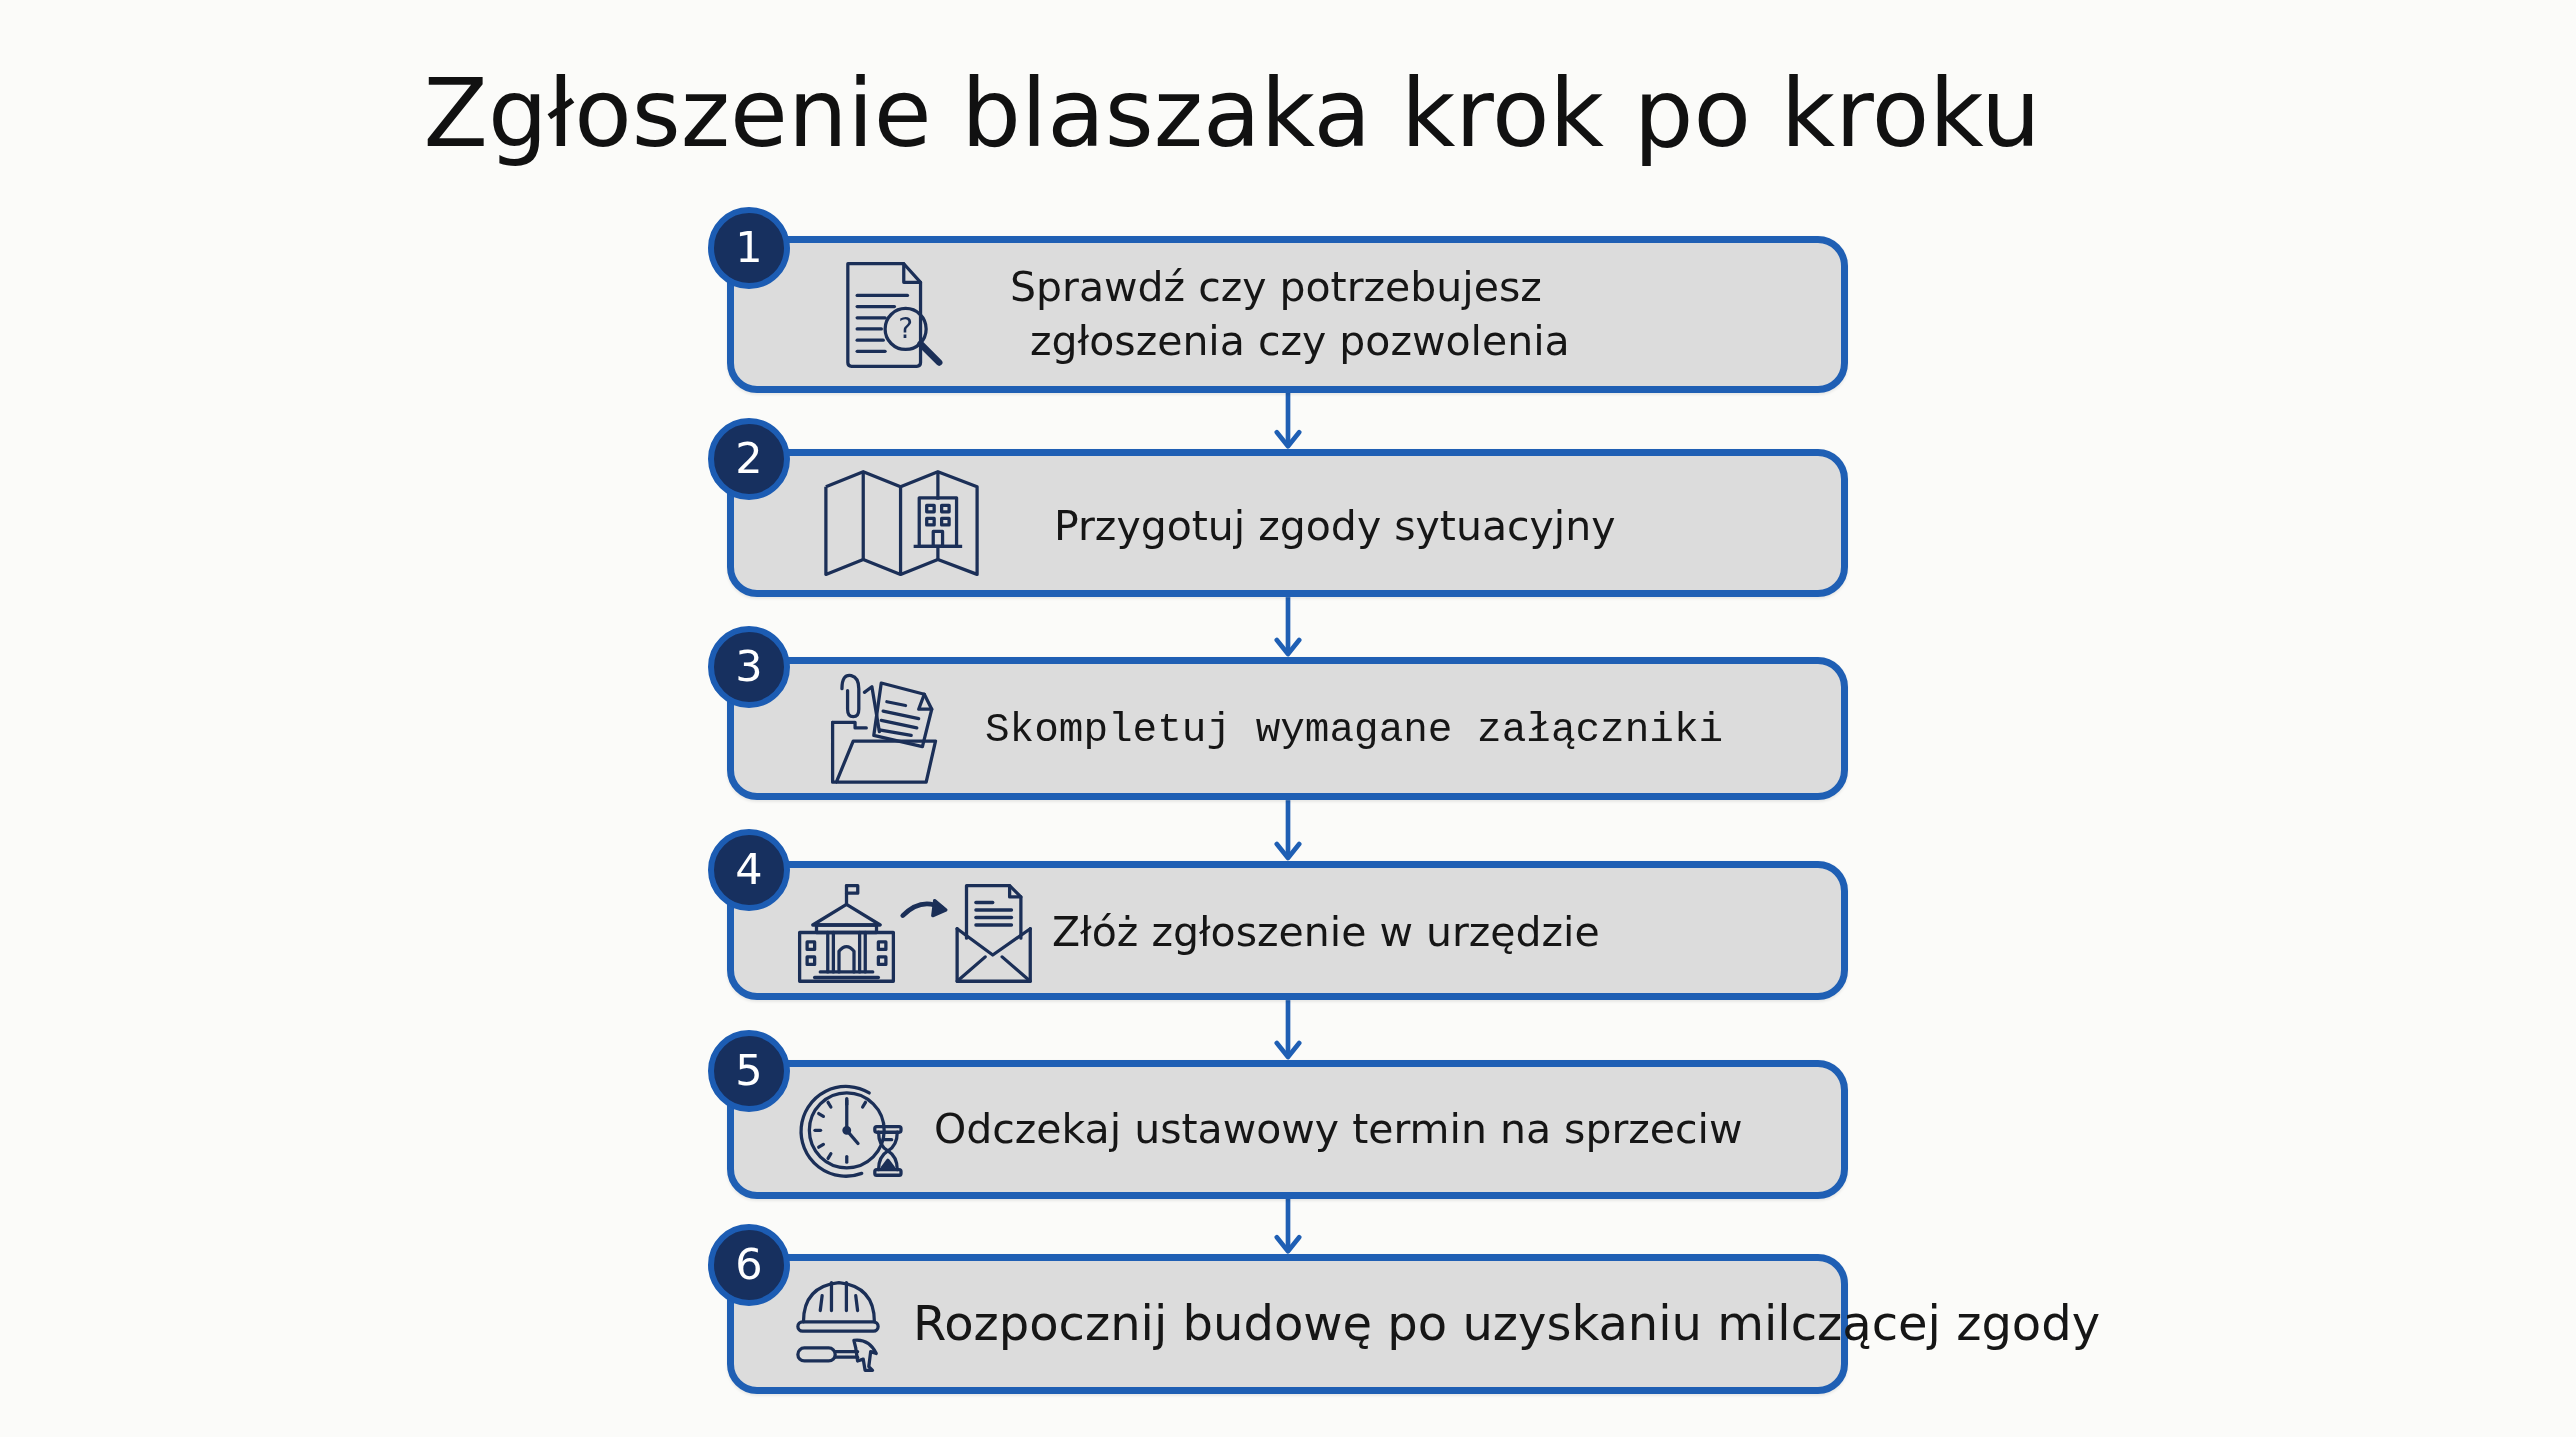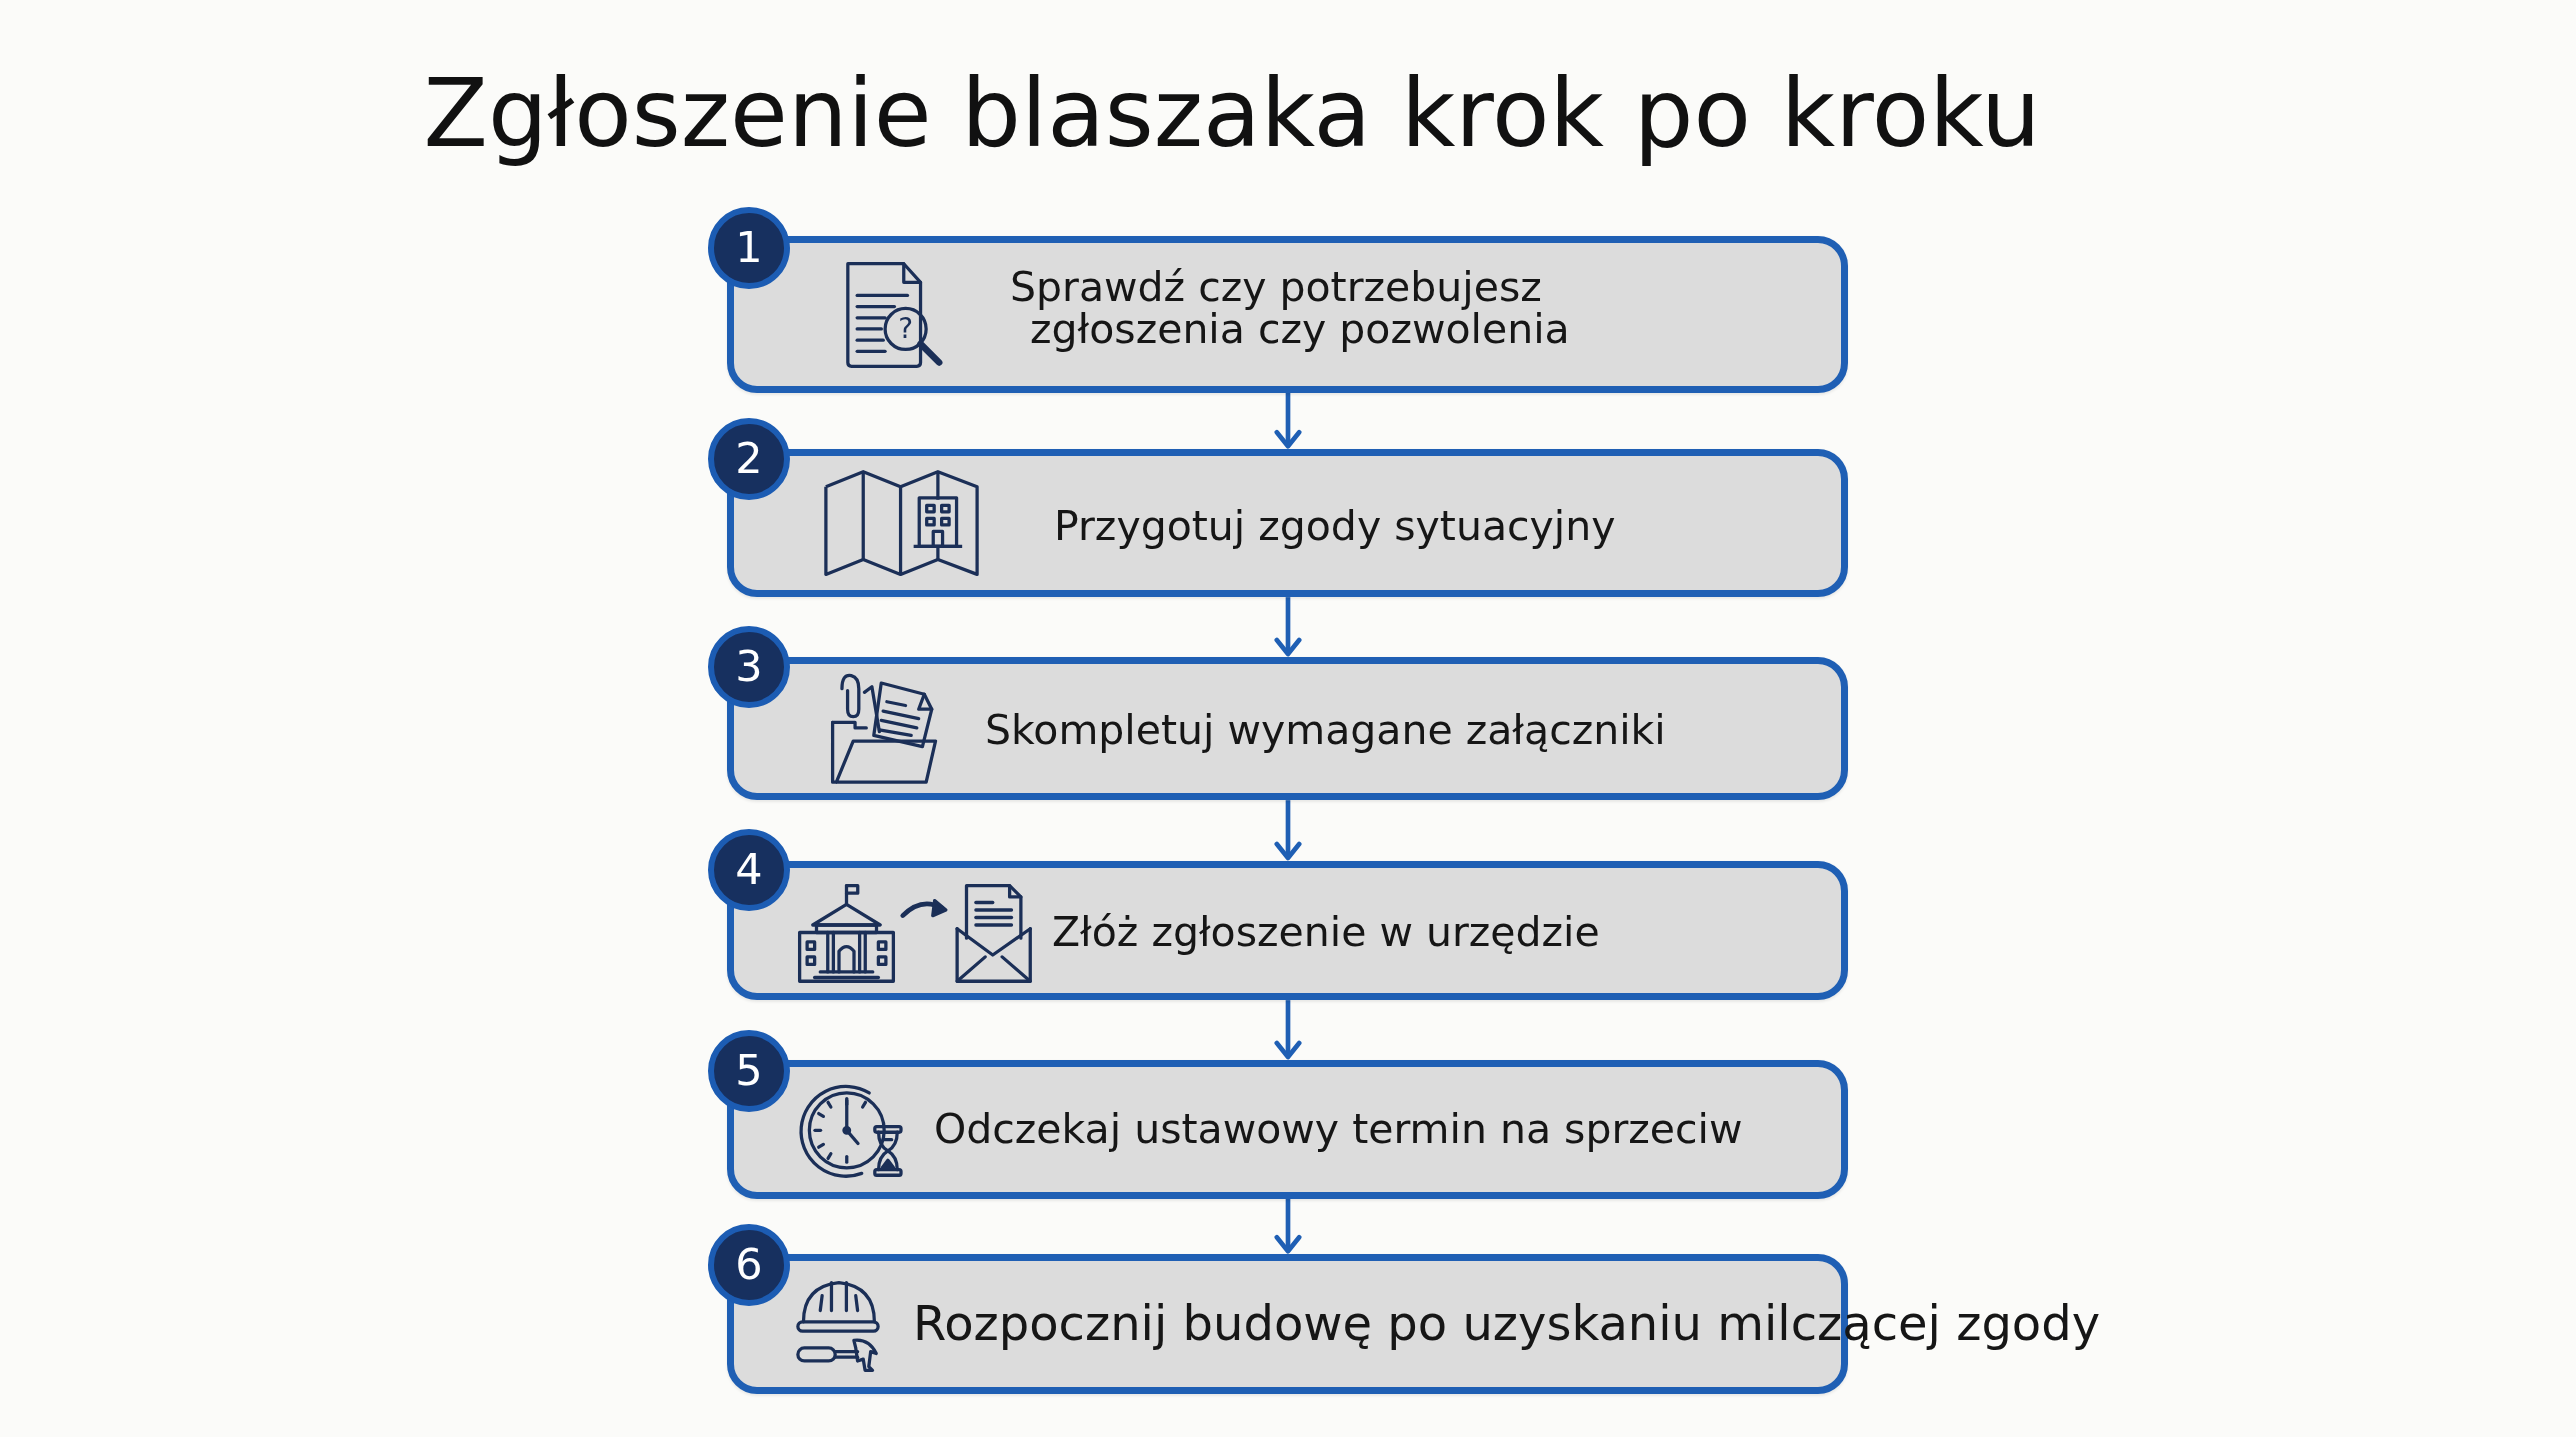--- a/index.html
+++ b/index.html
@@ -90,21 +90,21 @@
     <line x1="16" y1="62" x2="46" y2="62"></line>
     <line x1="16" y1="74" x2="42" y2="74"></line>
     <line x1="16" y1="86" x2="44" y2="86"></line>
     <line x1="16" y1="98" x2="46" y2="98"></line>
     <circle cx="68" cy="74" r="22"></circle>
     <line x1="84" y1="90" x2="104" y2="110" stroke-width="7"></line>
     <text x="68" y="84" font-size="30" fill="#1b2f57" stroke="none" text-anchor="middle" font-family="DejaVu Sans, sans-serif">?</text>
   </svg>
 </div>
 <div class="label" style="left:1010px;top:261px;">Sprawdź czy potrzebujesz</div>
-<div class="label" style="left:1030px;top:303px;">zgłoszenia czy pozwolenia</div>
+<div class="label" style="left:1030px;top:315px;">zgłoszenia czy pozwolenia</div>
 <div class="badge" style="top:207px;">1</div>
 
 <div class="step" style="top:449px;height:148px;"></div>
 <div class="icon" style="left:822px;top:468px;width:159px;height:112px;">
   <svg viewBox="0 0 170 120" fill="none" stroke="#1b2f57" stroke-width="3.5" stroke-linejoin="round">
     <polyline points="4,20 44,4 84,20 124,4 166,20 166,114 124,98 84,114 44,98 4,114 4,20"></polyline>
     <line x1="44" y1="4" x2="44" y2="98"></line>
     <line x1="84" y1="20" x2="84" y2="114"></line>
     <line x1="124" y1="4" x2="124" y2="34"></line>
     <line x1="124" y1="84" x2="124" y2="98"></line>
@@ -128,21 +128,21 @@
     <path d="M40 28 L48 22 L56 70"></path>
     <path d="M58 18 L104 30 L112 46 L102 86 L50 74 Z"></path>
     <path d="M104 30 L98 46 L112 46"></path>
     <line x1="64" y1="38" x2="84" y2="42"></line>
     <line x1="60" y1="48" x2="98" y2="56"></line>
     <line x1="58" y1="58" x2="96" y2="66"></line>
     <line x1="56" y1="68" x2="90" y2="74"></line>
     <path d="M6 60 L6 124 L106 124 L116 80 L28 80 L10 124"></path>
   </svg>
 </div>
-<div class="label" style="left:985px;top:704px;">Skompletuj wymagane załączniki</div>
+<div class="label" style="left:985px;top:704px;font-family:Liberation Mono, monospace;">Skompletuj wymagane załączniki</div>
 <div class="badge" style="top:626px;">3</div>
 
 <div class="step" style="top:861px;height:139px;"></div>
 <div class="icon" style="left:794px;top:880px;width:240px;height:105px;">
   <svg viewBox="0 0 256 112" fill="none" stroke="#1b2f57" stroke-width="3.5" stroke-linecap="round" stroke-linejoin="round">
 
     <line x1="56" y1="6" x2="56" y2="26"></line>
     <path d="M56 6 H68 V14 H56"></path>
     <path d="M20 48 L56 26 L92 48 Z"></path>
     <rect x="24" y="48" width="64" height="8"></rect>

